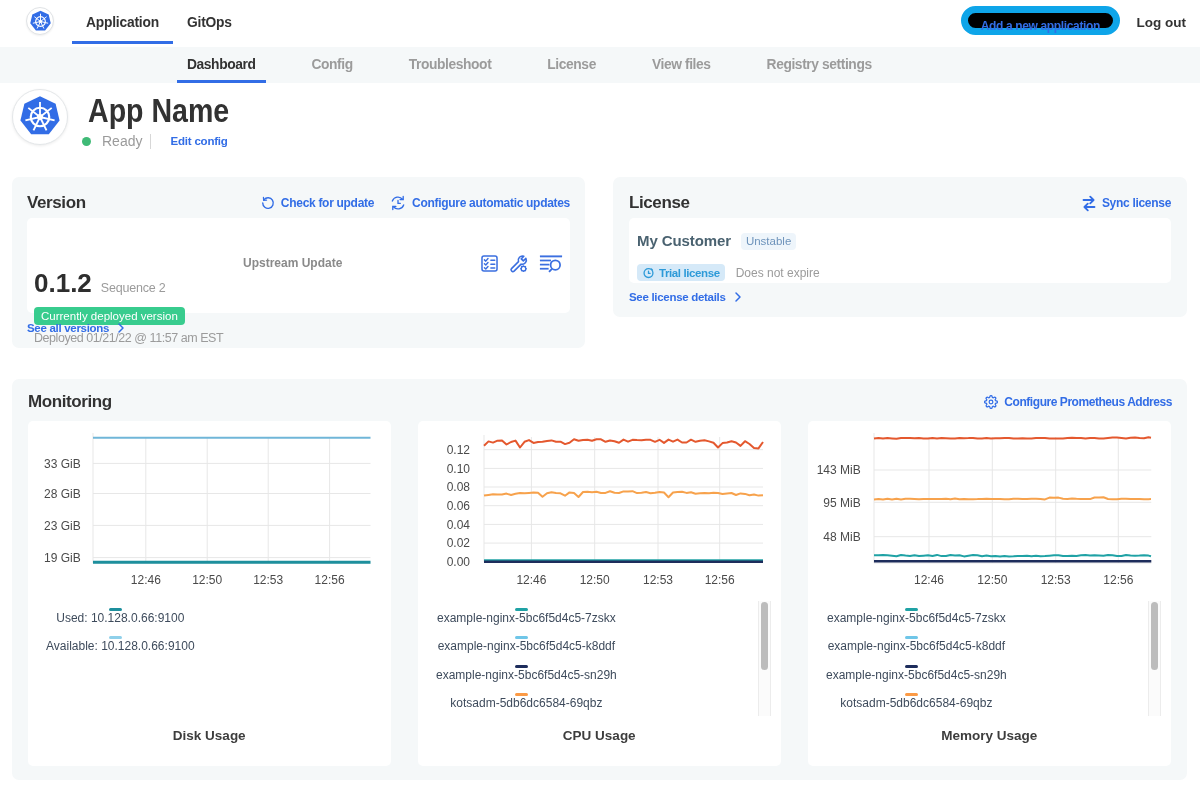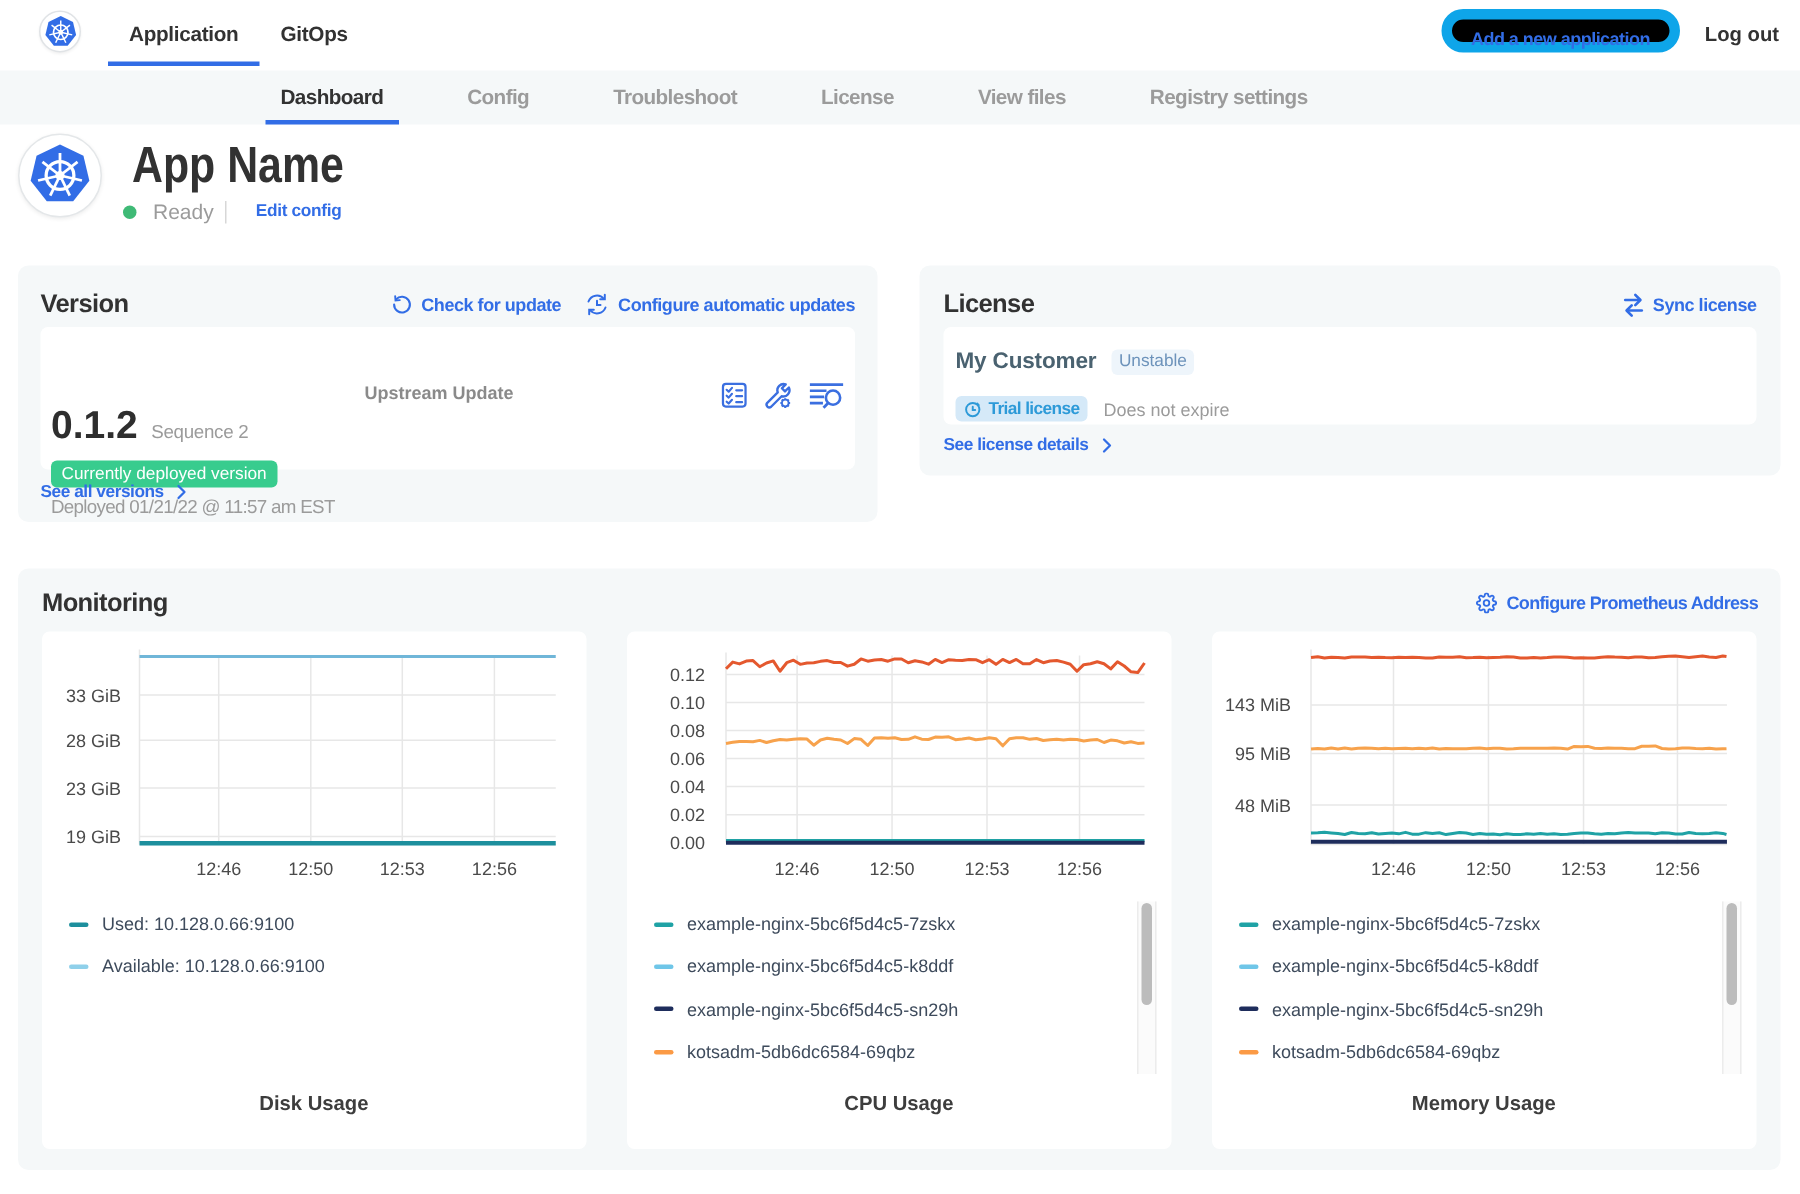--- a/index.html
+++ b/index.html
@@ -47,21 +47,21 @@
 .trialrow { margin-top:13px; display:flex; align-items:center; }
 .trialbadge { display:inline-flex; align-items:center; background:#d5e9f8; color:#2d9ad8; font-size:11.5px; font-weight:700; letter-spacing:-0.4px; border-radius:4px; padding:4px 5px; height:17px; }
 .trialbadge svg { margin-right:4px; }
 .noexpire { margin-left:11px; font-size:12px; color:#9b9b9b; }
 
 #mcard { left:12px; top:379px; width:1175px; height:401px; padding:11px 15px 0 16px; }
 .charts { margin-top:7px; display:flex; gap:27.5px; }
 .chartcard { background:#fff; border-radius:5px; width:362.5px; height:344.5px; position:relative; }
 .ctitle { position:absolute; left:0; bottom:22.5px; width:100%; text-align:center; font-size:13.5px; font-weight:700; color:#3d3d3d; }
 .legend { position:absolute; left:18px; top:187px; }
-.lrow { display:flex; align-items:center; height:16px; margin-bottom:12.4px; }
+.lrow { display:flex; align-items:center; height:16px; margin-bottom:12.4px;flex-direction:column; }
 .dash { width:13px; height:3px; border-radius:2px; margin-right:9px; flex:none; }
 .lrow span { font-size:12px; color:#3e4b5c; }
 .sbar { position:absolute; right:10px; top:180px; width:13px; height:115px; background:#fbfbfb; border-left:1px solid #ececec; border-right:1px solid #ececec; }
 .sthumb { position:absolute; left:2.5px; top:1px; width:7px; height:68px; background:#bcbcbc; border-radius:4px; }
 svg.chart { position:absolute; left:0; top:0; }
 </style>
 </head>
 <body>
 
 <div class="topnav">

